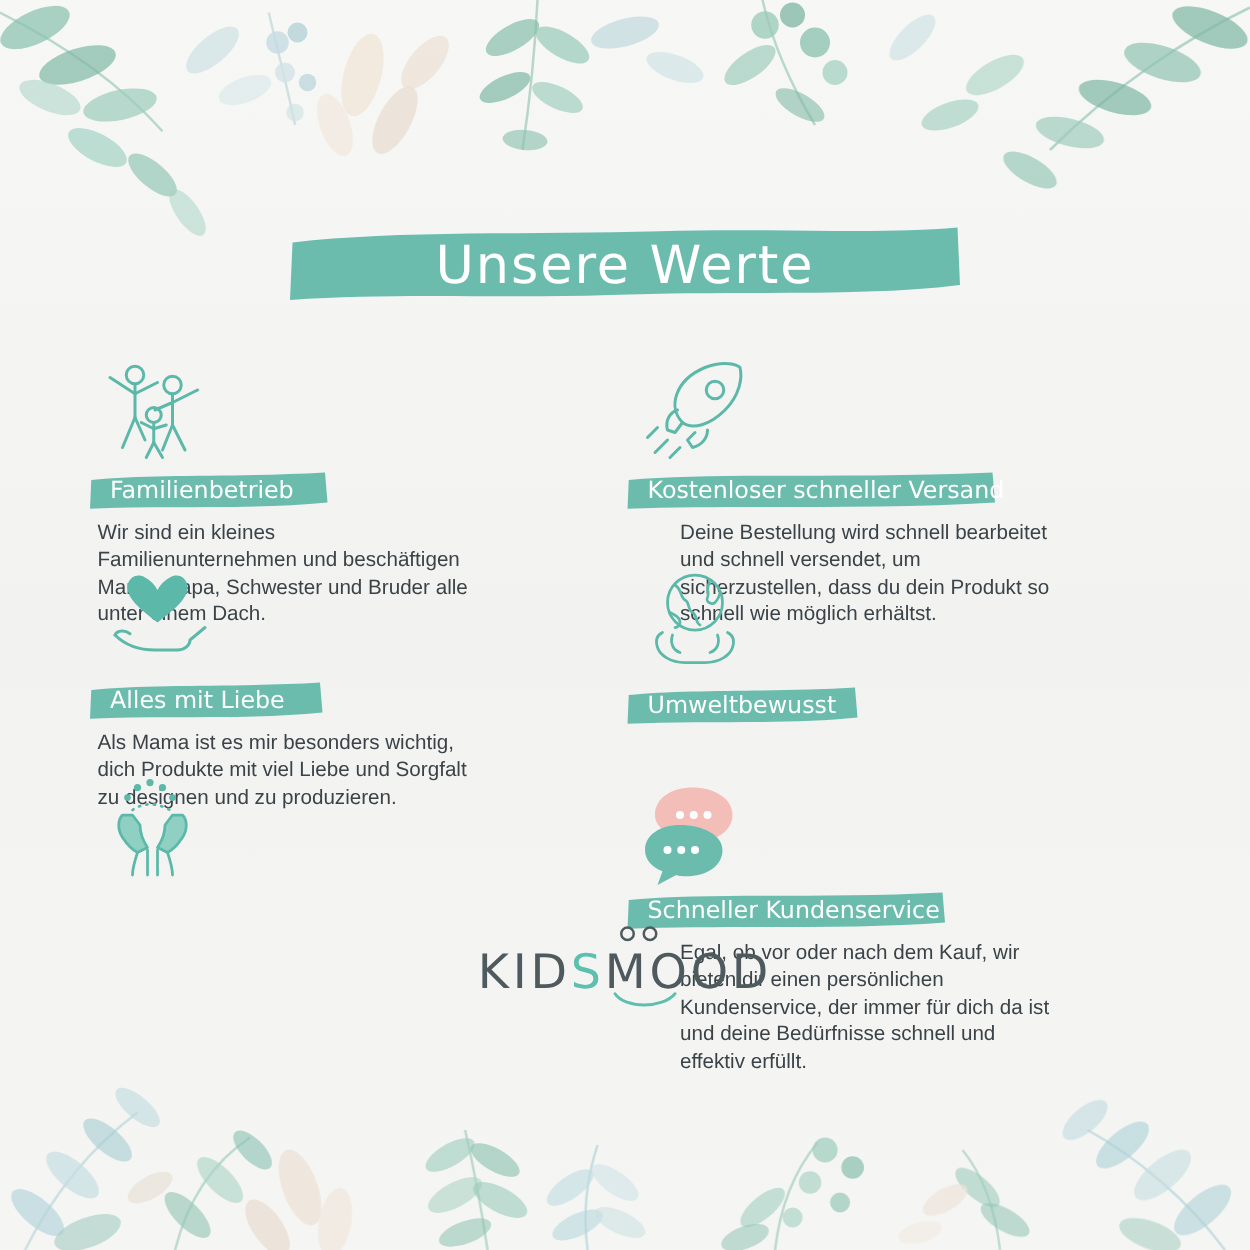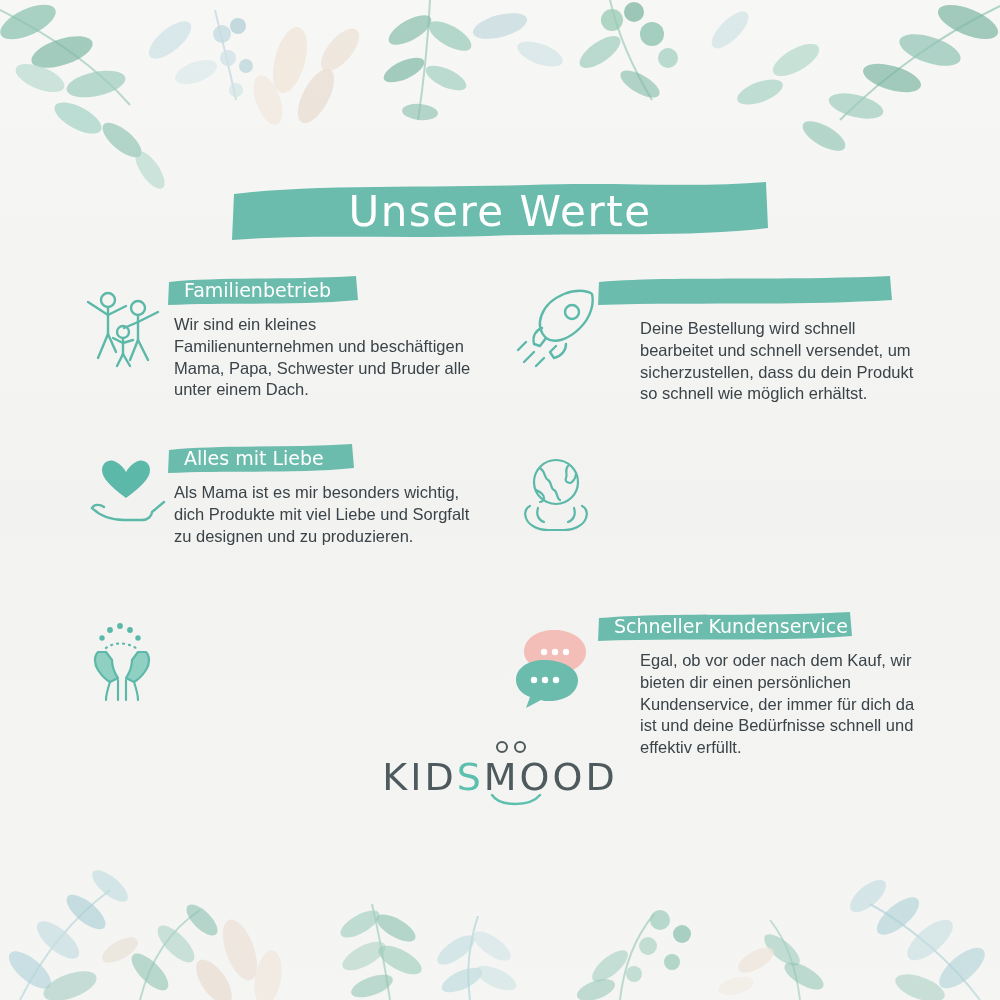--- a/index.html
+++ b/index.html
@@ -73,20 +73,21 @@
     display: grid;
     grid-template-columns: 425px 425px;
     grid-auto-rows: 168px;
     column-gap: 5px;
     row-gap: 0px;
   }
 
   .item {
     display: flex;
     align-items: flex-start;
+    flex-direction: column;
   }
   .item-icon {
     width: 96px;
     min-width: 96px;
     height: 96px;
     display: flex;
     align-items: flex-start;
     justify-content: center;
     padding-top: 10px;
   }
@@ -283,20 +284,21 @@
           <path d="M24 70 L14 80"></path>
           <path d="M34 76 L26 84"></path>
           <path d="M16 60 L8 68"></path>
         </svg>
       </div>
       <div class="item-body">
         <div class="label-wrap">
           <svg width="298" height="34" viewBox="0 0 298 34" xmlns="http://www.w3.org/2000/svg">
             <path d="M3 8 C70 2 180 7 294 2 L296 26 C200 32 90 28 2 31 Z" fill="#6cbcae"></path>
           </svg>
+          <span class="label-text">Kostenloser schneller Versand</span>
         </div>
         <div class="desc">Deine Bestellung wird schnell bearbeitet und schnell versendet, um sicherzustellen, dass du dein Produkt so schnell wie möglich erhältst.</div>
       </div>
     </div>
 
     <div class="item col-left">
       <div class="item-icon">
         <svg width="92" height="92" viewBox="0 0 92 92" fill="none" stroke="#5cb8a8" stroke-width="2.4" stroke-linecap="round" stroke-linejoin="round">
           <path d="M46 48 C30 36 22 28 22 20 C22 12 30 8 36 12 C40 14 44 18 46 22 C48 18 52 14 56 12 C62 8 70 12 70 20 C70 28 62 36 46 48 Z" fill="#5cb8a8" stroke="none"></path>
           <path d="M12 58 C20 66 30 70 44 70 L62 70 C68 70 72 66 72 62 L84 52"></path>
@@ -320,20 +322,26 @@
           <circle cx="46" cy="32" r="22"></circle>
           <path d="M30 18 C36 22 34 28 38 30 C42 32 40 38 44 40 C48 42 46 48 50 50"></path>
           <path d="M58 16 C54 20 58 24 56 28 C54 32 60 34 62 32 C64 30 66 26 66 24"></path>
           <path d="M26 40 C30 42 34 44 34 48 C34 50 32 52 30 52"></path>
           <path d="M20 56 C16 58 14 62 16 68 C18 74 26 80 38 80 L54 80 C66 80 74 74 76 68 C78 62 76 58 72 56"></path>
           <path d="M28 58 C26 64 28 70 34 72"></path>
           <path d="M64 58 C66 64 64 70 58 72"></path>
         </svg>
       </div>
       <div class="item-body">
+        <div class="label-wrap">
+          <svg width="188" height="34" viewBox="0 0 188 34" xmlns="http://www.w3.org/2000/svg">
+            <path d="M3 8 C50 3 120 6 184 2 L186 26 C130 32 60 28 2 31 Z" fill="#6cbcae"></path>
+          </svg>
+          <span class="label-text">Umweltbewusst</span>
+        </div>
       </div>
     </div>
 
     <div class="item col-left">
       <div class="item-icon">
         <svg width="92" height="92" viewBox="0 0 92 92" fill="none" stroke="#5cb8a8" stroke-width="2.2" stroke-linecap="round" stroke-linejoin="round">
           <circle cx="30" cy="12" r="1.8" fill="#5cb8a8"></circle>
           <circle cx="40" cy="8" r="1.8" fill="#5cb8a8"></circle>
           <circle cx="50" cy="12" r="1.8" fill="#5cb8a8"></circle>
           <circle cx="22" cy="20" r="1.6" fill="#5cb8a8"></circle>

